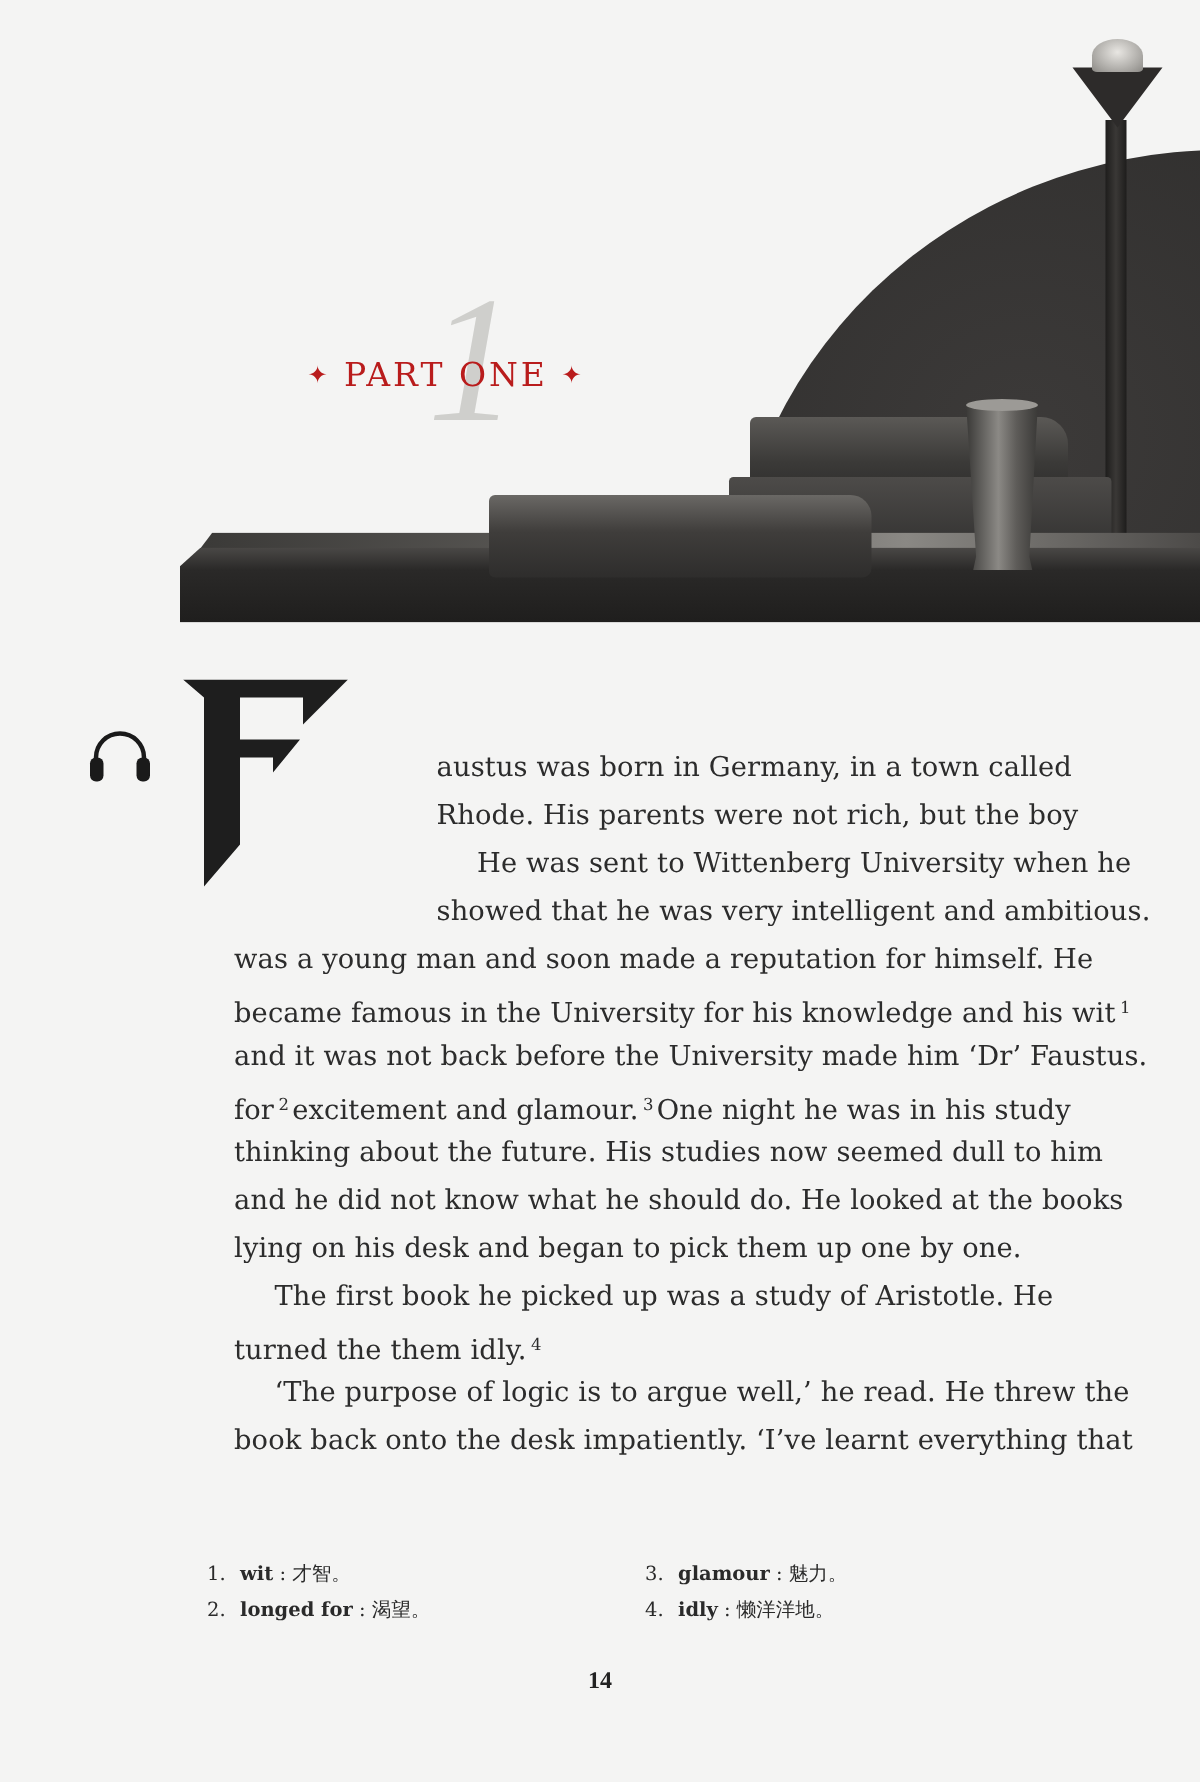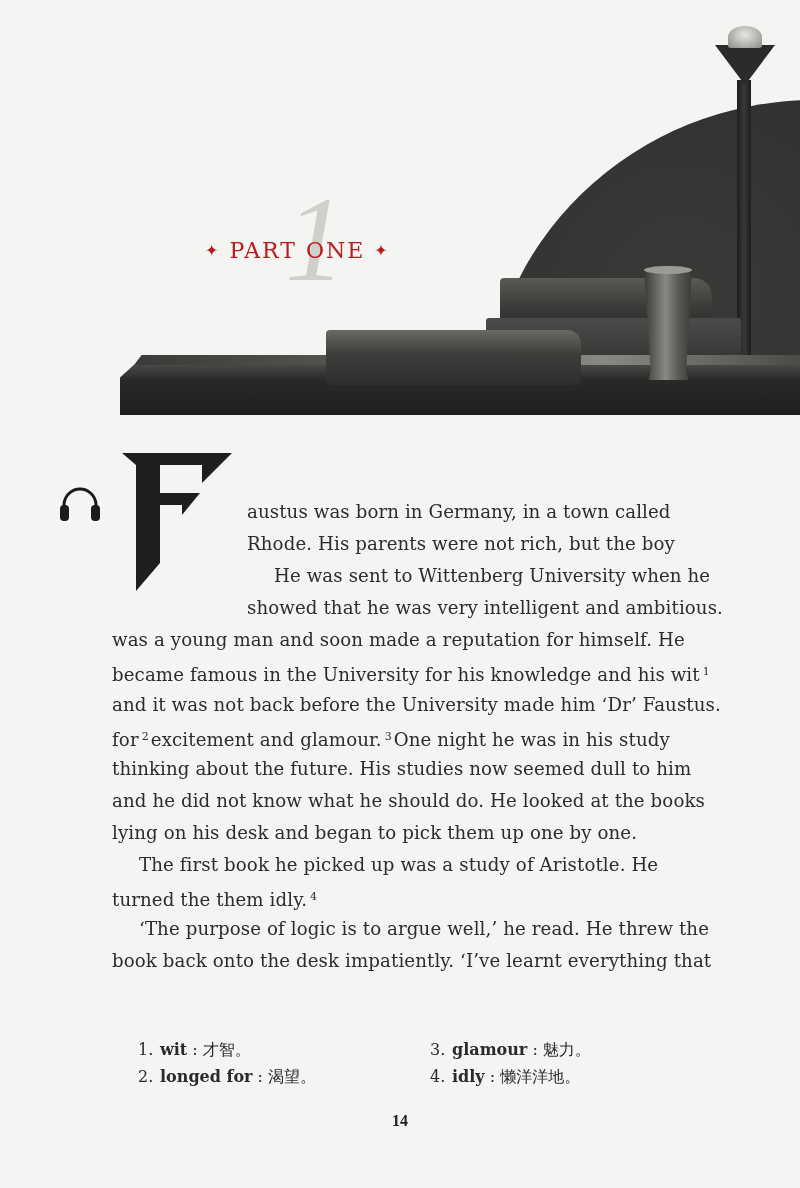--- a/index.html
+++ b/index.html
@@ -85,30 +85,30 @@
 
     
     .audio-icon { position: absolute; left: 58px; top: 487px; width: 44px; height: 36px; }
     .drop-cap { position: absolute; left: 122px; top: 453px; width: 110px; height: 140px; }
 
     .body-text {
       position: absolute; left: 112px; top: 496px; width: 630px;
       font-family: "DejaVu Serif", serif; font-size: 18.2px; line-height: 32.1px;
       color: #2c2c2c; letter-spacing: 0.1px;
     }
-    .line { white-space: nowrap; height: 32.1px; }
+    .line { white-space: nowrap; height: 32.1px; margin-left: 44px; }
     .indent-dc { padding-left: 135px; }
     .indent-p { padding-left: 27px; }
     .indent-dc2 { padding-left: 162px; }
     sup.fn { font-size: 11px; vertical-align: 6px; margin-left: 3px; margin-right: 2px; }
 
     
     .footnotes {
       position: absolute; left: 138px; top: 1040px; width: 470px;
-      font-family: "DejaVu Serif", serif; font-size: 16px; color: #2a2a2a;
+      font-family: "DejaVu Serif", serif; font-size: 13px; color: #2a2a2a;
       display: grid; grid-template-columns: 292px 1fr; row-gap: 6px;
     }
     .fn-item { white-space: nowrap; }
     .fn-num { display: inline-block; width: 22px; }
     .fn-term { font-weight: bold; }
 
     .page-number {
       position: absolute; left: 0; width: 800px; top: 1112px; text-align: center;
       font-family: "Liberation Serif", serif; font-weight: bold; font-size: 16px; color: #222;
     }

